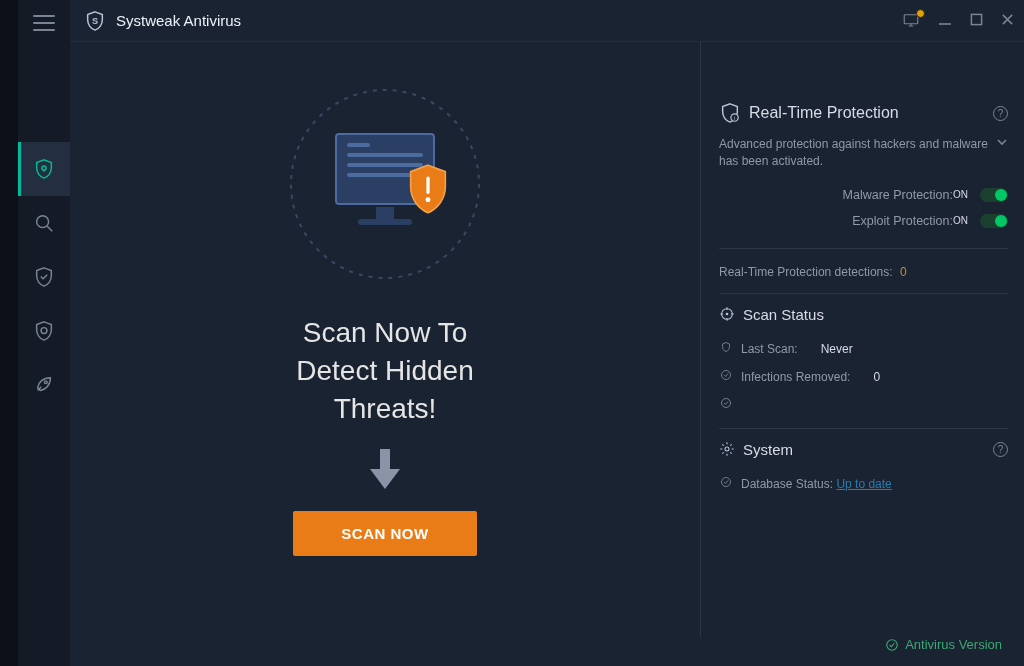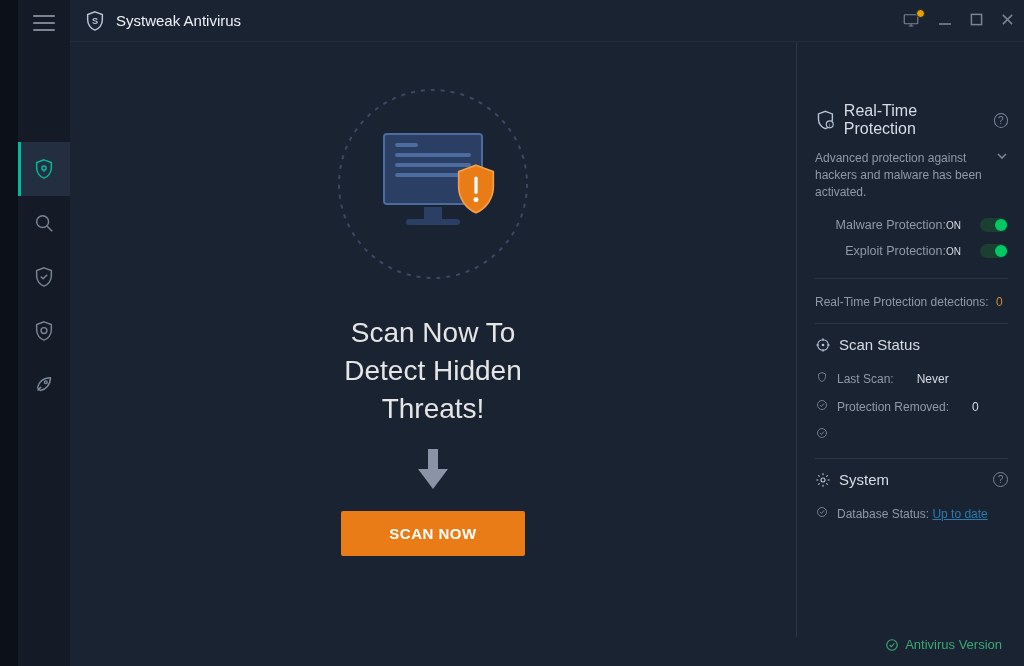--- a/index.html
+++ b/index.html
@@ -221,21 +221,21 @@
     padding: 14px 48px;
     font-size: 15px;
     font-weight: 600;
     letter-spacing: 0.5px;
     cursor: pointer;
     border-radius: 2px;
   }
 
   
   .right-panel {
-    width: 228px;
+    width: 324px;
     flex-shrink: 0;
     border-left: 1px solid var(--border-subtle);
     padding: 60px 16px 0 18px;
     display: flex;
     flex-direction: column;
     font-size: 12.5px;
     color: var(--text-muted);
   }
   .rp-section { padding-bottom: 14px; border-bottom: 1px solid var(--border-subtle); margin-bottom: 12px; }
   .rp-section:last-of-type { border-bottom: none; }
@@ -272,21 +272,21 @@
   .rp-desc .chev { margin-left: auto; cursor: pointer; color: var(--text-dim); }
   .rp-toggle-row {
     display: flex;
     align-items: center;
     justify-content: flex-end;
     padding: 6px 0;
   }
   .toggle {
     display: flex;
     align-items: center;
-    gap: 19px;
+    gap: 12px;
     cursor: pointer;
   }
   .toggle .lbl { font-size: 10px; color: var(--text-primary); }
   .toggle .switch {
     width: 28px; height: 14px;
     background: #1a4030;
     border-radius: 8px;
     position: relative;
   }
   .toggle .switch .knob {
@@ -518,21 +518,21 @@
           </div>
 
 
           <div class="rp-line">
             <span class="slot-icon">
                 <svg viewBox="0 0 24 24">
                   <circle cx="12" cy="12" r="9"></circle>
                   <path d="M8 12 L11 15 L16 9"></path>
                 </svg>
               </span>
-            <span><span class="k">Protection Removed:</span><span class="v">0</span></span>
+            <span><span class="k">Infections Removed:</span><span class="v">0</span></span>
           </div>
 
           <div class="rp-line">
             <span class="slot-icon">
                 <svg viewBox="0 0 24 24">
                   <circle cx="12" cy="12" r="9"></circle>
                   <path d="M8 12 L11 15 L16 9"></path>
                 </svg>
               </span>
           </div>

